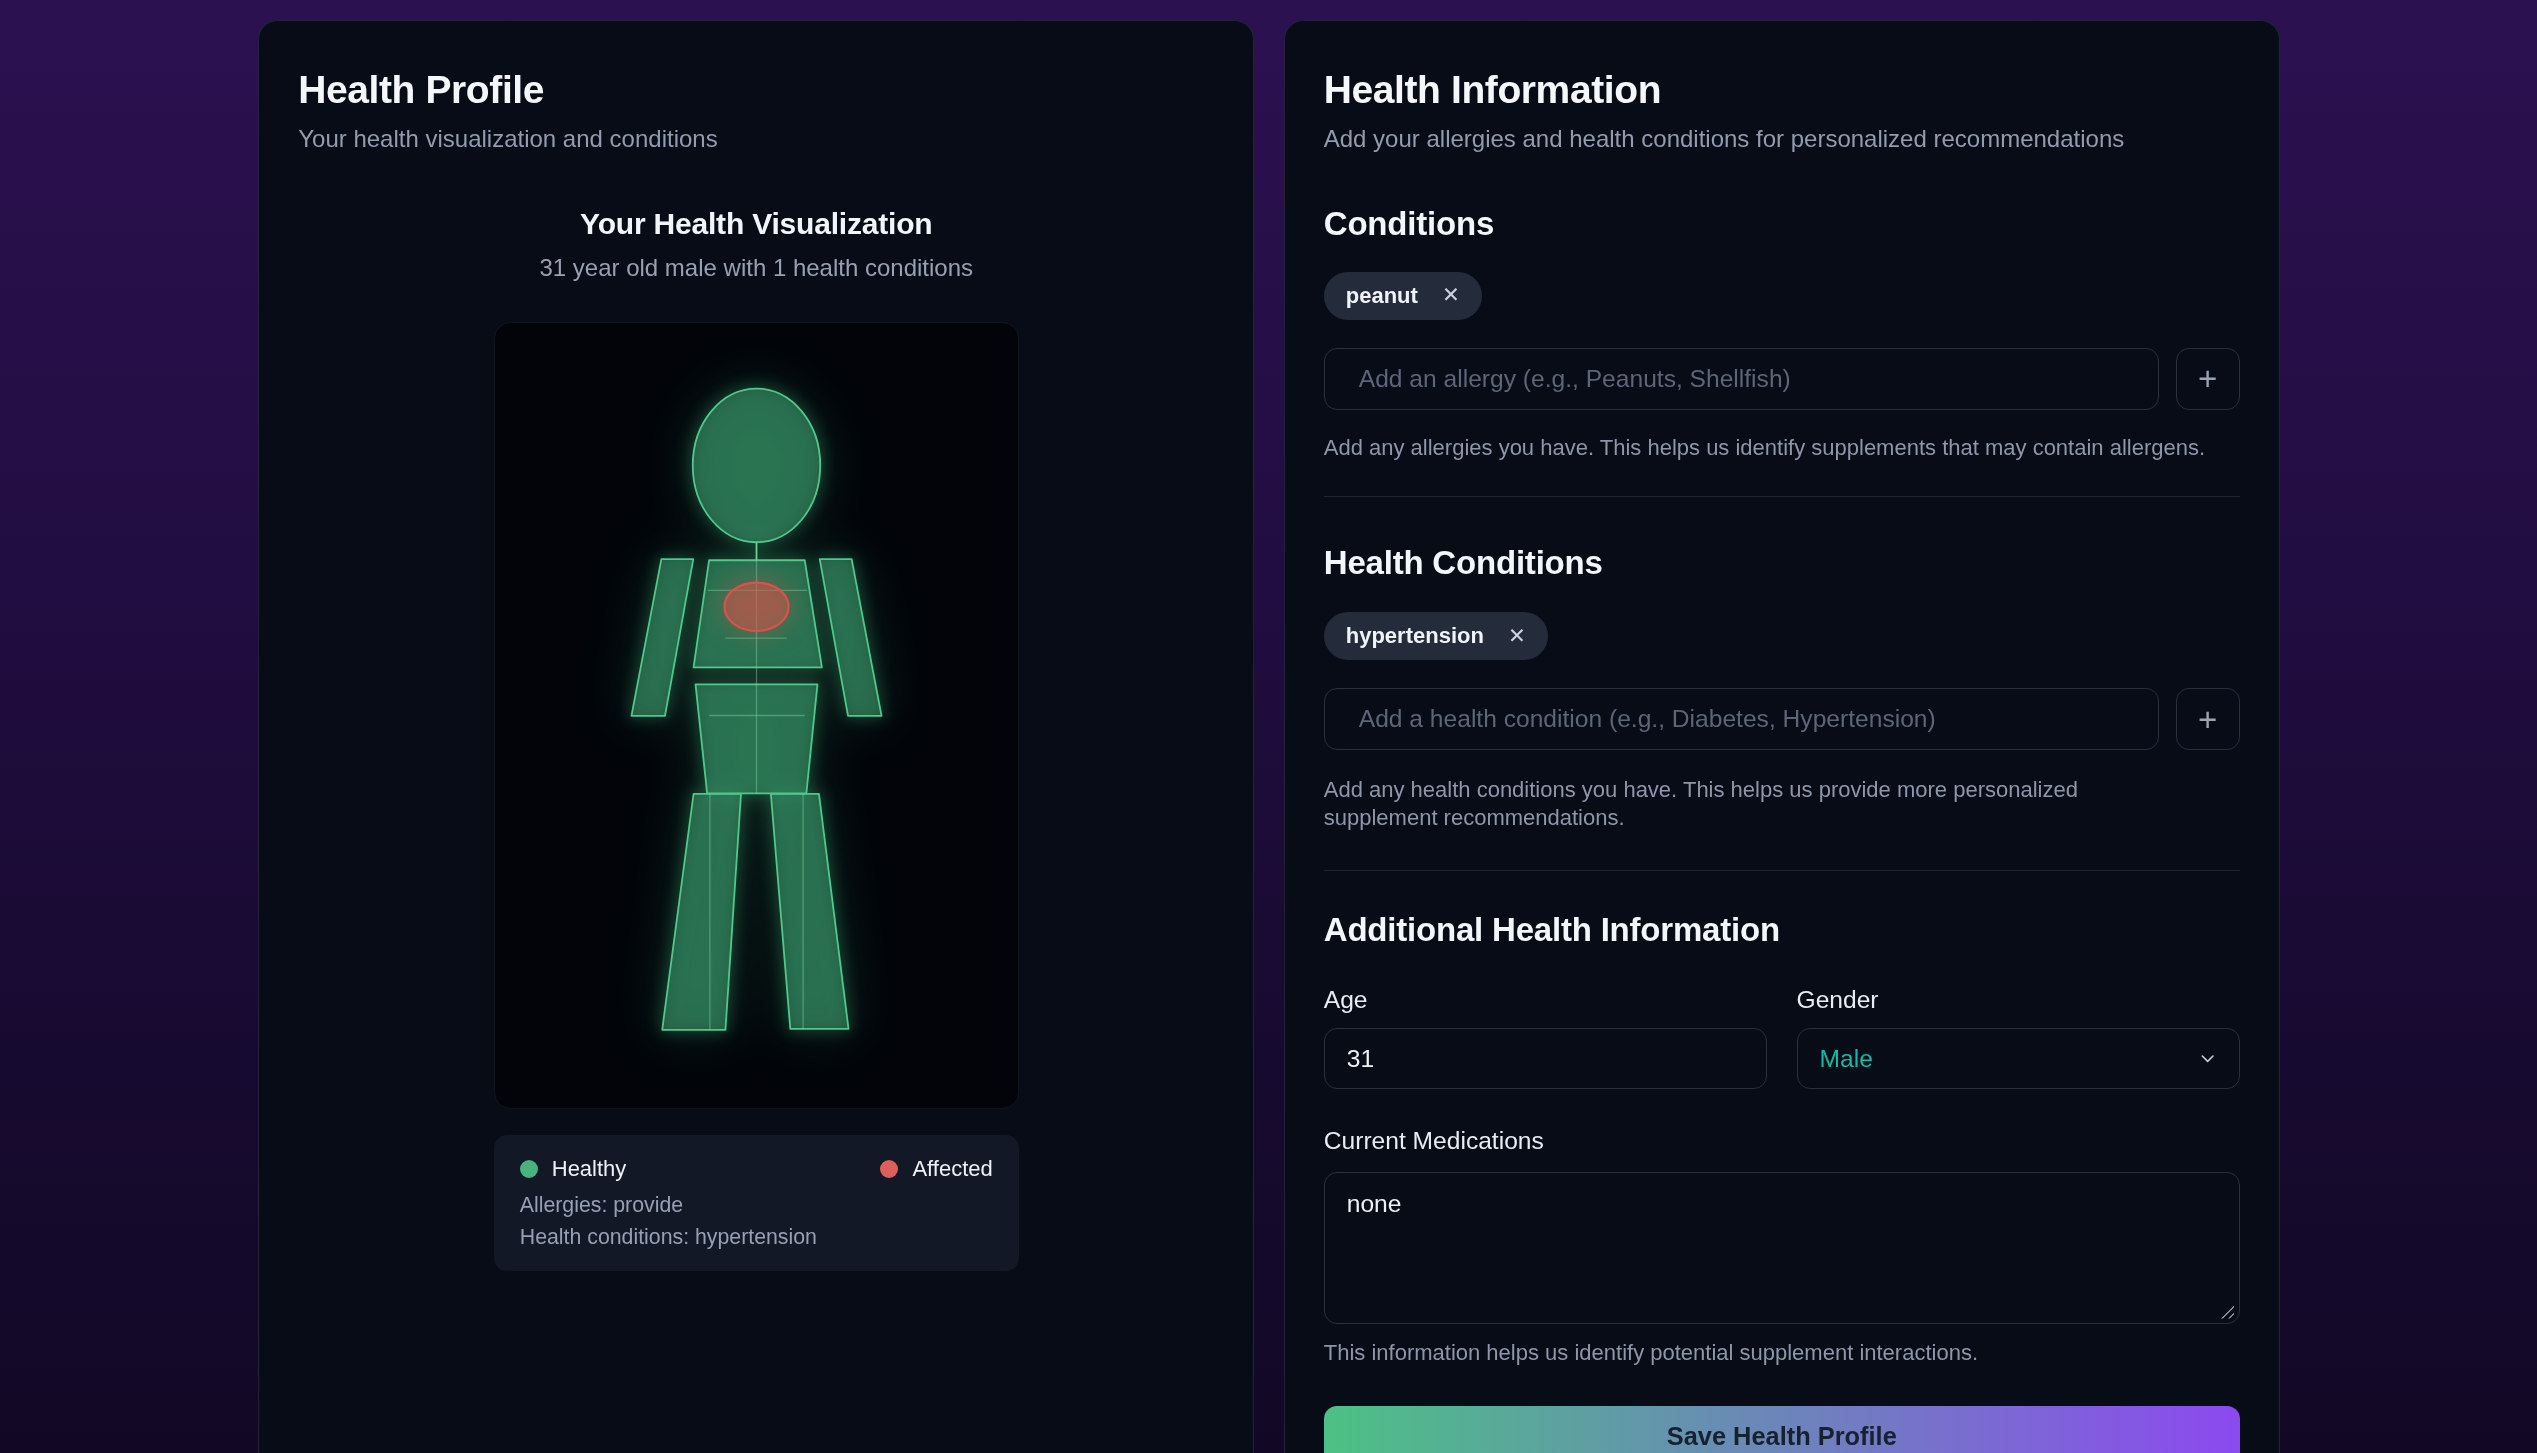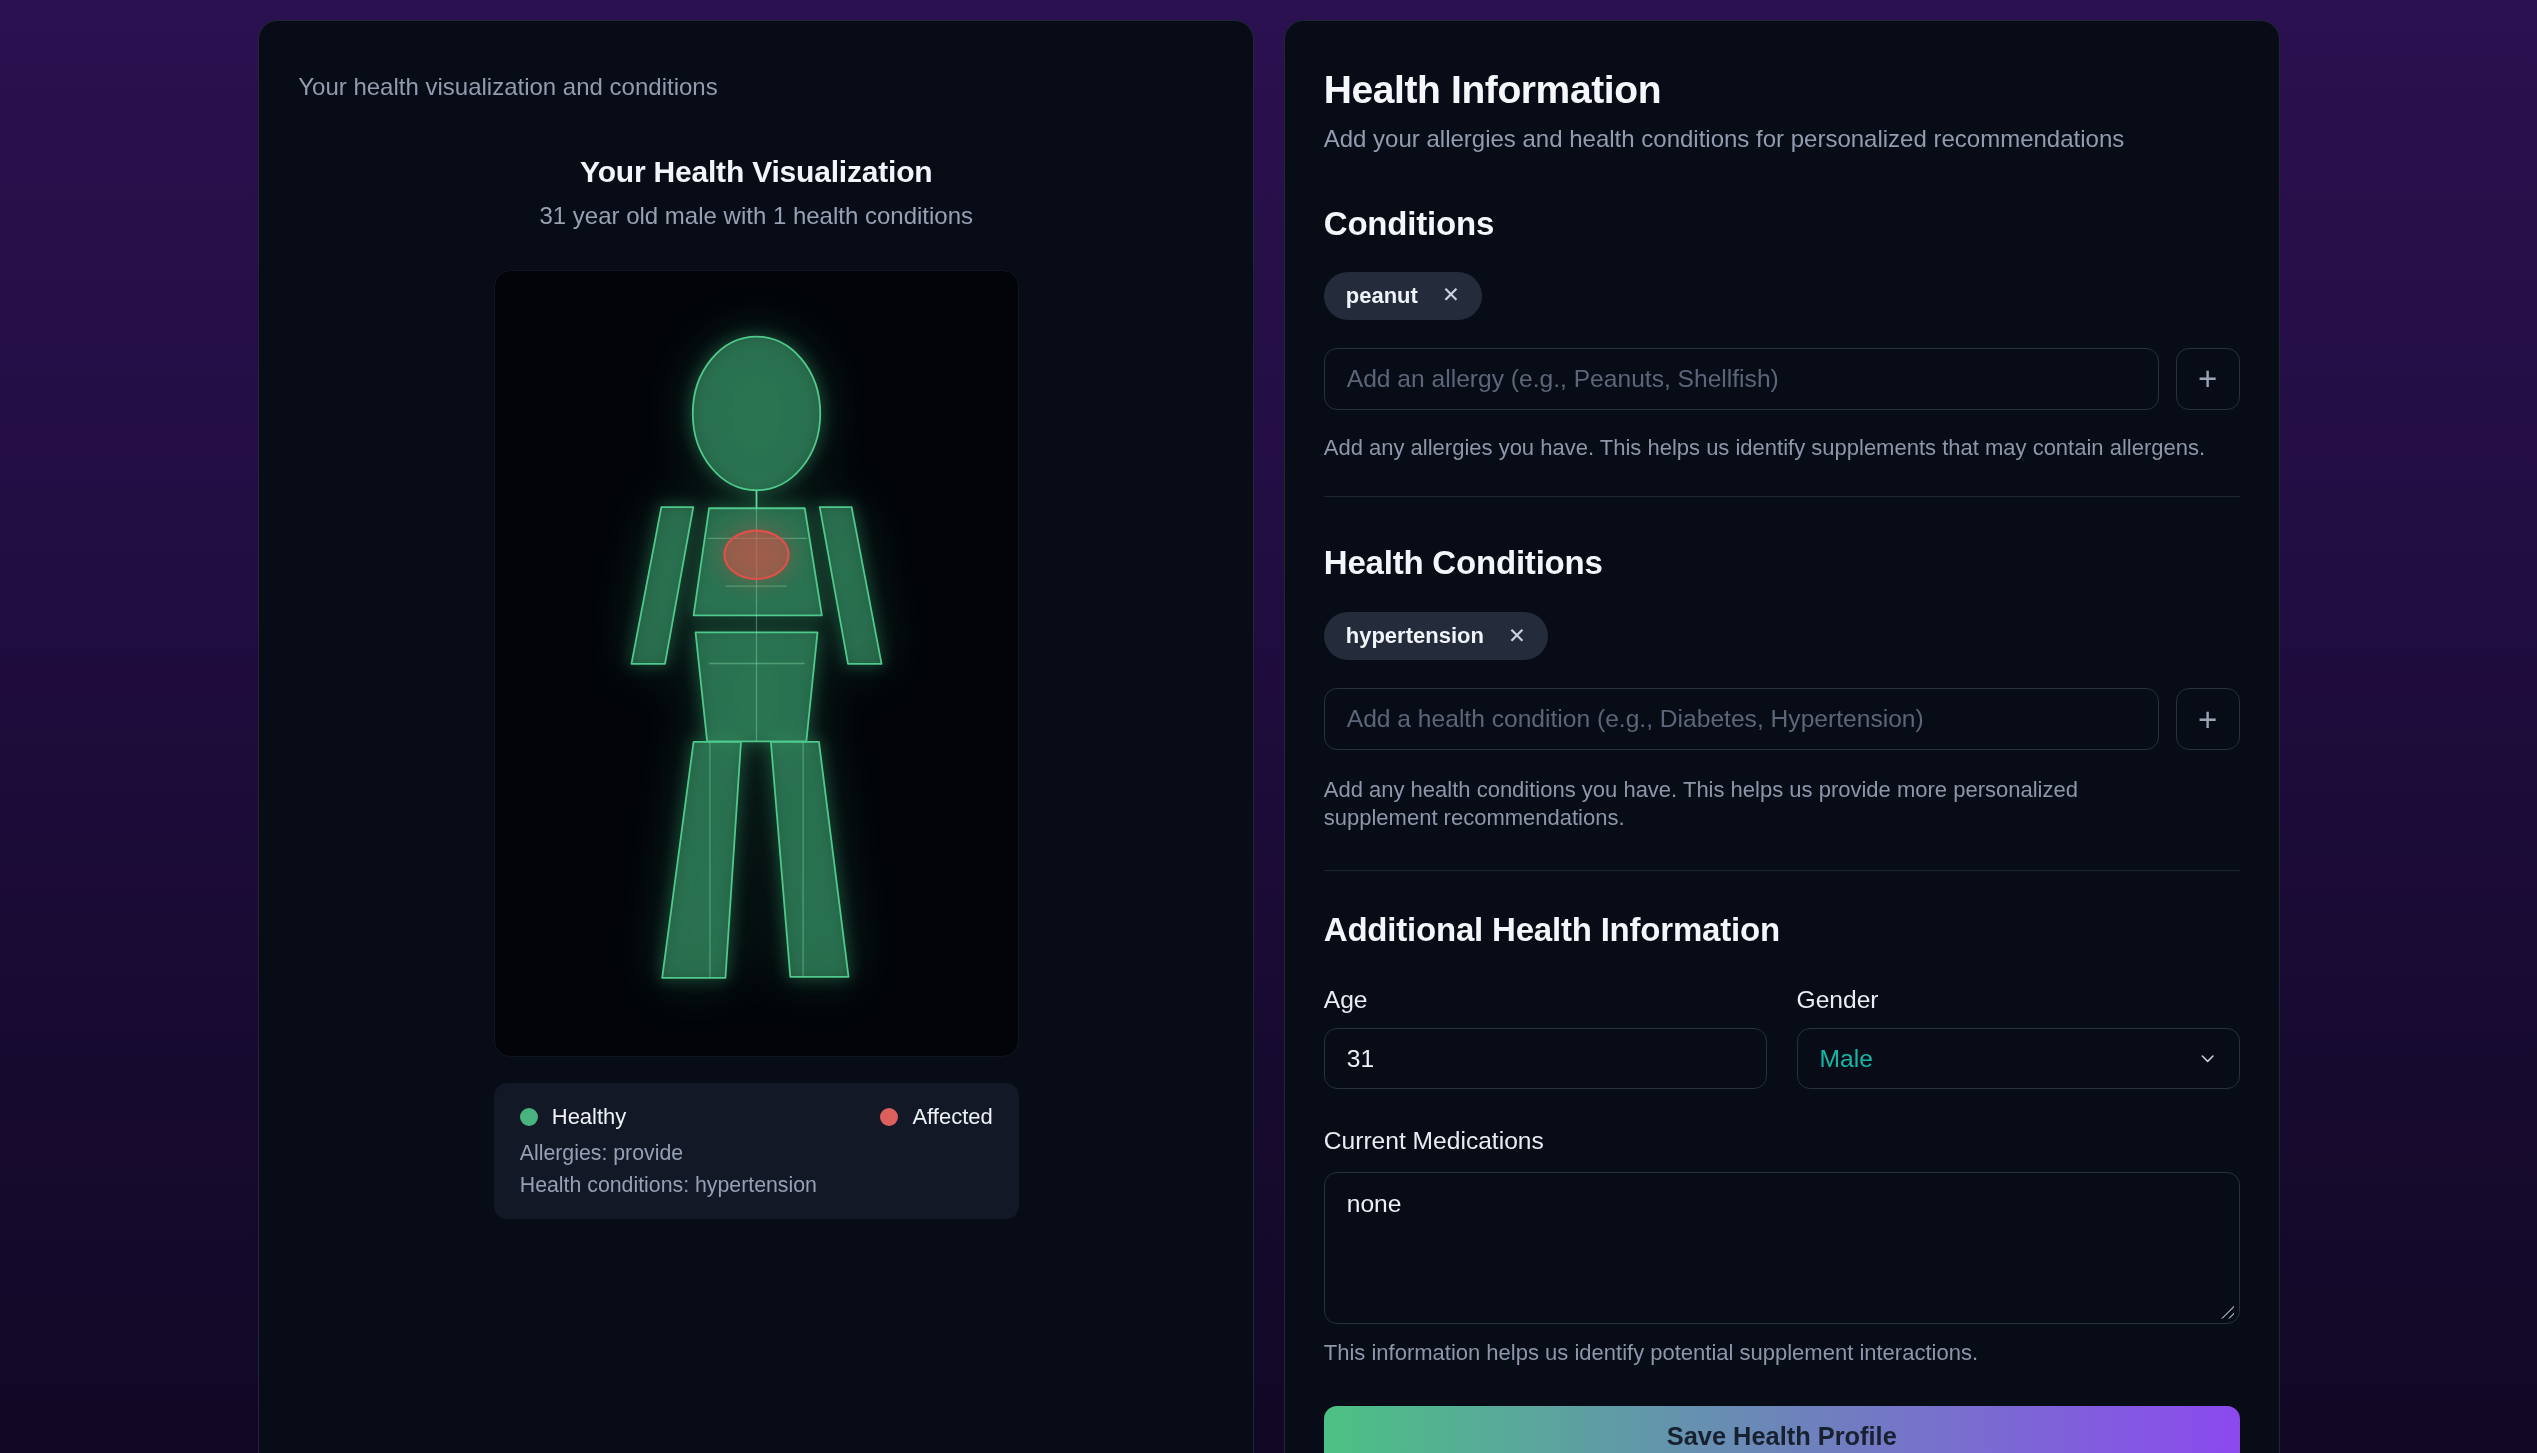--- a/index.html
+++ b/index.html
@@ -69,21 +69,21 @@
   }
   .chip .chip-label { font-size: 22px; font-weight: 700; color: #f0f3f8; }
   .chip .chip-x {
     background: none; border: none; cursor: pointer;
     font-size: 21.3px; color: #ccd2dd; font-family: "Liberation Sans", sans-serif; line-height: 1;
   }
   .input-row { display: flex; gap: 16.4px; margin-top: 28px; }
   .text-input {
     flex: 1; height: 62px; background: transparent;
     border: 1.6px solid #27303f; border-radius: 13px;
-    padding: 0 22px; font-size: 24.6px; color: #ec4899;
+    padding: 0 34px; font-size: 24.6px; color: #ec4899;
     font-family: "Liberation Sans", sans-serif; outline: none;
   }
   .text-input::placeholder { color: #5c6678; }
   .add-btn {
     width: 64px; height: 62px; background: transparent;
     border: 1.6px solid #27303f; border-radius: 13px;
     color: #9aa4b6; font-size: 33px; font-weight: 300; line-height: 1;
     display: flex; align-items: center; justify-content: center; cursor: pointer;
     font-family: "Liberation Sans", sans-serif;
   }
@@ -130,20 +130,21 @@
     display: flex; align-items: center; justify-content: center;
   }
 </style>
 </head>
 <body>
 
 <div class="stage">
   <div class="cards">
 
     <section class="card">
+      <h1 class="panel-title">Health Profile</h1>
       <p class="panel-subtitle">Your health visualization and conditions</p>
 
       <h2 class="viz-heading">Your Health Visualization</h2>
       <p class="viz-summary">31 year old male with 1 health conditions</p>
 
       <div class="figure-box">
         <svg viewBox="0 0 320 480">
           <g class="glow-green" fill="rgba(79,202,140,0.33)" stroke-width="1.1" stroke-linejoin="round" stroke="#4fca8c">
             <ellipse cx="160" cy="87" rx="39" ry="47"></ellipse>
             <line x1="160" y1="134" x2="160" y2="145"></line>

